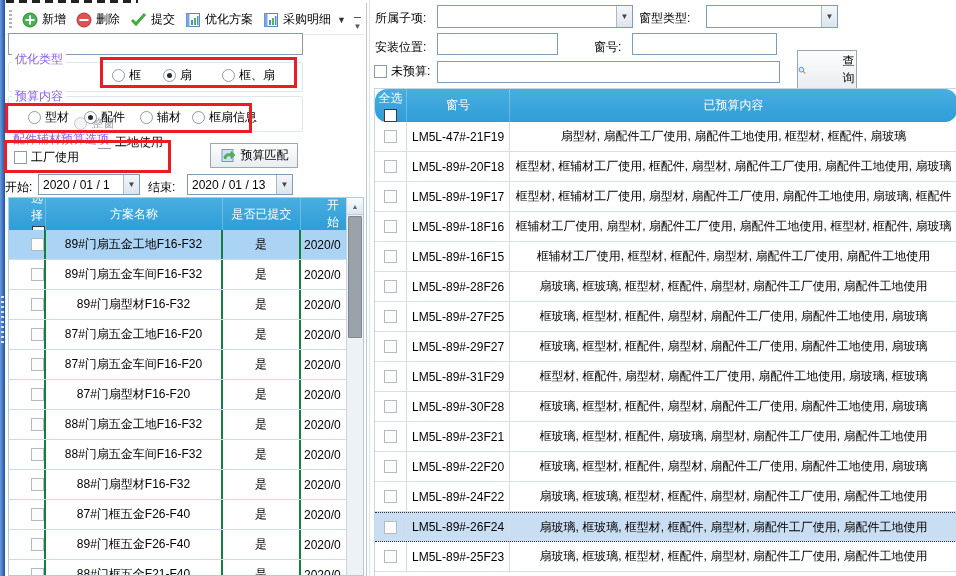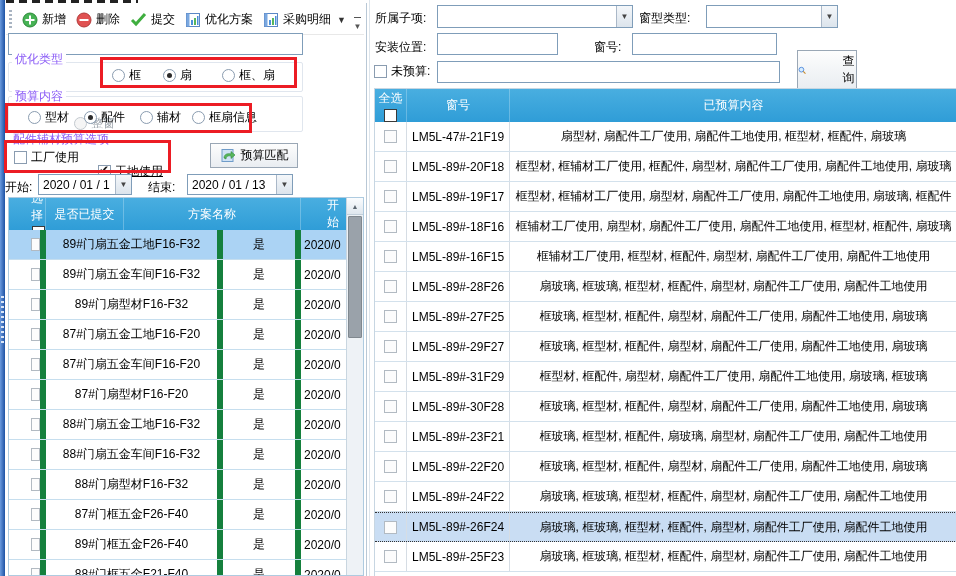--- a/index.html
+++ b/index.html
@@ -65,38 +65,38 @@
   .hc:last-child { border-right:none; }
   .hc .hcol { display:flex; flex-direction:column; align-items:center; gap:2px; }
   .hcb { width:13px; height:13px; border:1px solid #3a3a3a; background:#fff; }
 
   
   .ltable { position:absolute; left:8px; top:197px; width:356px; height:379px; border:1px solid #aecbe0; background:#fff; overflow:hidden; }
   .lt-head { left:0; top:0; width:337px; height:32px; }
   .lt-body { position:absolute; left:0; top:32px; width:337px; }
   .lt-row { display:flex; height:30px; border-bottom:1px solid #c6deee; background:#fff; }
   .lt-row.selected { background:#abd3f4; }
-  .lc { display:flex; align-items:center; justify-content:center; border-right:6px solid #15803d; overflow:hidden; white-space:nowrap; }
+  .lc { display:flex; align-items:center; justify-content:center; border-right:2px solid #15803d; overflow:hidden; white-space:nowrap; }
   .lc:last-child { border-right:none; }
   .l0 { width:37px;padding-left:22px; } .l1 { width:177px; } .l2 { width:78px; } .l3 { width:45px; justify-content:flex-start; padding-left:3px; }
   .lh3 { justify-content:flex-start; padding-left:26px; overflow:hidden; }
 
   
   .vscroll { position:absolute; right:0; top:0; width:17px; height:100%; background:#eef2f6; border-left:1px solid #c9d6e0; }
   .sb-up { height:17px; background:linear-gradient(#fafcfe,#dfe7ee); border-bottom:1px solid #c2cfda;
     display:flex; align-items:center; justify-content:center; font-size:7px; color:#5b6670; }
   .sb-thumb { position:absolute; left:1px; top:18px; width:14px; height:122px; background:#9aa2aa; border:1px solid #80888f; border-radius:1px; }
 
   
   .rlabel { position:absolute; white-space:nowrap; color:#000; }
   .qbtn { left:797px; top:50px; width:60px; height:40px;gap:36px; }
 
   
   .rtable { position:absolute; left:374px; top:88px; width:582px; height:488px; background:#fff; border-left:1px solid #c7d6e2; border-top:1px solid #c7d6e2; overflow:hidden; }
-  .rt-head { left:0; top:0; width:582px; height:33px; }
+  .rt-head { left:0; top:0; width:582px; height:33px;border-radius:12px; }
   .rt-body { position:absolute; left:0; top:33px; width:582px; }
   .rt-row { display:flex; height:30px; border-bottom:1px solid #d3e1ec; background:#fff; }
   .rt-row.selected { background:#c9ddf3; border-top:1px dotted #333; border-bottom:1px dotted #333; height:30px; }
   .rc { display:flex; align-items:center; border-right:1px solid #d6dde4; overflow:hidden; white-space:nowrap; }
   .rc:last-child { border-right:none; }
   .r0 { width:32px; justify-content:center; }
   .r1 { width:103px; padding-left:5px; }
   .r2 { width:447px; justify-content:center; }
 
   .cellcb { width:13px; height:13px; border:1px solid #b2bac2; background:#fcfcfc; }
@@ -203,58 +203,58 @@
     <span class="radio"></span>
     <span class="olabel">框扇信息</span>
   </span>
   <div class="redbox" style="left:5px;top:103px;width:247px;height:30px;"></div>
 
   <span class="glabel" style="left:10px;top:131px;">配件辅材预算选项</span>
   <span class="opt" style="left:14px;top:150px;">
     <span class="cb"></span>
     <span class="olabel">工厂使用</span>
   </span>
-  <span class="opt" style="left:98px;top:164px;text-decoration:underline;">
+  <span class="opt" style="left:98px;top:135px;">
     <span class="cb on"></span>
     <span class="olabel">工地使用</span>
   </span>
   <div class="redbox" style="left:4px;top:140px;width:167px;height:33px;"></div>
 
   <div class="btn3d" style="left:210px;top:143px;width:88px;height:25px;">
     <svg class="ic" width="16" height="16" viewBox="0 0 16 16">
       <rect x="2" y="1.5" width="11" height="12" fill="#cfe2f5" stroke="#6f9cc9"></rect>
       <path d="M4 10 C4 6,8 5,11 6 L11 3.5 L15 7 L11 10.5 L11 8 C8.5 7.5,6 8,6 11 Z" fill="#57b65b" stroke="#2f8a3a" stroke-width="0.6"></path>
     </svg>
     <span>预算匹配</span>
   </div>
 
   <span class="rlabel" style="left:5px;top:179px;">开始:</span>
-  <div class="combo" style="left:38px;top:174px;width:94px;">
+  <div class="combo" style="left:38px;top:174px;width:102px;">
     <span class="combo-val">2020 / 01 / 1</span>
     <span class="combo-btn">▼</span>
   </div>
   <span class="rlabel" style="left:148px;top:179px;">结束:</span>
   <div class="combo" style="left:187px;top:174px;width:106px;">
     <span class="combo-val">2020 / 01 / 13</span>
     <span class="combo-btn">▼</span>
   </div>
 
   <div class="ltable">
     <div class="thead lt-head">
       <span class="hc l0">
         <span class="hcol">
           <span>选择</span>
           <span class="hcb"></span>
         </span>
       </span>
+      <span class="hc l1">
+          <span>方案名称</span>
+        </span>
       <span class="hc l2">
           <span>是否已提交</span>
-        </span>
-      <span class="hc l1">
-          <span>方案名称</span>
         </span>
       <span class="hc l3 lh3">
           <span>开始</span>
         </span>
     </div>
     <div class="lt-body">
 
     <div class="lt-row selected">
           <span class="lc l0">
             <span class="cellcb"></span>

